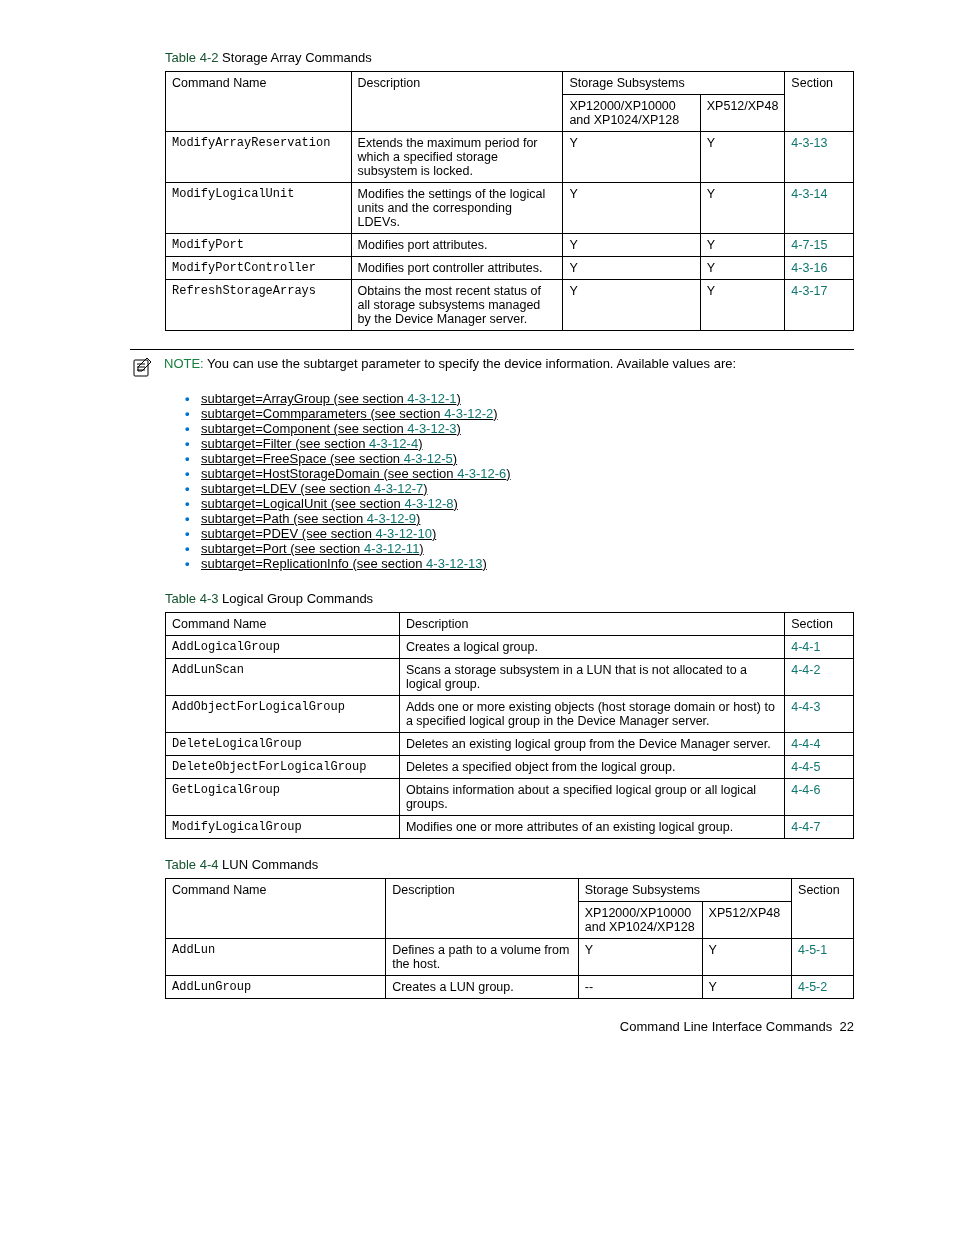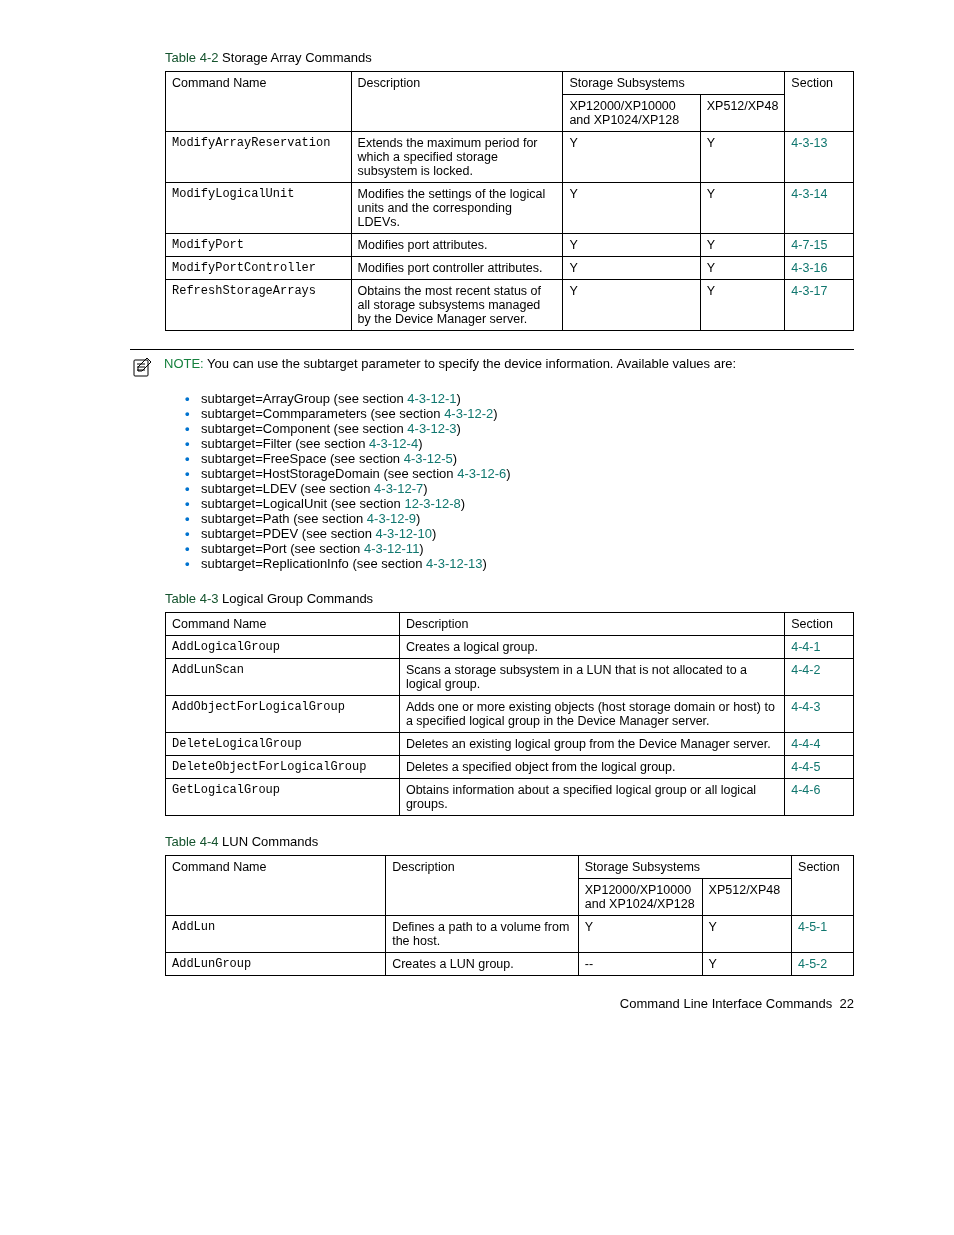--- a/index.html
+++ b/index.html
@@ -16,21 +16,21 @@
   .table-caption .tnum { color: #14532d; }
   table { border-collapse: collapse; width: calc(100% - 35px); margin-left: 35px; margin-bottom: 18px; }
   th, td { border: 1px solid #000; padding: 4px 6px; text-align: left; vertical-align: top; font-weight: normal; font-size: 12.5px; }
   .mono { font-family: "Courier New", monospace; font-size: 12px; }
   .link { color: #0f766e; }
   a.link { text-decoration: none; }
   .note-block { display: flex; gap: 10px; margin: 14px 0 10px 0; border-top: 1px solid #000; padding-top: 6px; }
   .note-icon { width: 24px; flex: none; }
   .note-body { flex: 1; }
   .note-label { color: #15803d; }
-  ul.subtargets { margin: 6px 0 20px 55px; padding: 0; list-style: none; }
+  ul.subtargets { margin: 6px 0 20px 55px; padding: 0; list-style: none; text-decoration: underline; }
   ul.subtargets li::before { content: "•"; color: #0073cf; font-weight: bold; display: inline-block; width: 16px; }
   .footer { text-align: right; margin-top: 20px; font-size: 13px; }
   .t42 col.c1 { width: 27%; } .t42 col.c2 { width: 31%; } .t42 col.c3 { width: 20%; } .t42 col.c4 { width: 12%; } .t42 col.c5 { width: 10%; }
   .t43 col.c1 { width: 34%; } .t43 col.c2 { width: 56%; } .t43 col.c3 { width: 10%; }
   .t44 col.c1 { width: 32%; } .t44 col.c2 { width: 28%; } .t44 col.c3 { width: 18%; } .t44 col.c4 { width: 13%; } .t44 col.c5 { width: 9%; }
 </style>
 </head>
 <body>
 
 <p class="table-caption">
@@ -110,21 +110,21 @@
   </div>
 </div>
 <ul class="subtargets" id="subtargets">
     <li><span>subtarget=ArrayGroup (see section </span><a href="#" class="link">4-3-12-1</a><span>)</span></li>
     <li><span>subtarget=Commparameters (see section </span><a href="#" class="link">4-3-12-2</a><span>)</span></li>
     <li><span>subtarget=Component (see section </span><a href="#" class="link">4-3-12-3</a><span>)</span></li>
     <li><span>subtarget=Filter (see section </span><a href="#" class="link">4-3-12-4</a><span>)</span></li>
     <li><span>subtarget=FreeSpace (see section </span><a href="#" class="link">4-3-12-5</a><span>)</span></li>
     <li><span>subtarget=HostStorageDomain (see section </span><a href="#" class="link">4-3-12-6</a><span>)</span></li>
     <li><span>subtarget=LDEV (see section </span><a href="#" class="link">4-3-12-7</a><span>)</span></li>
-    <li><span>subtarget=LogicalUnit (see section </span><a href="#" class="link">12-3-12-8</a><span>)</span></li>
+    <li><span>subtarget=LogicalUnit (see section </span><a href="#" class="link">4-3-12-8</a><span>)</span></li>
     <li><span>subtarget=Path (see section </span><a href="#" class="link">4-3-12-9</a><span>)</span></li>
     <li><span>subtarget=PDEV (see section </span><a href="#" class="link">4-3-12-10</a><span>)</span></li>
     <li><span>subtarget=Port (see section </span><a href="#" class="link">4-3-12-11</a><span>)</span></li>
     <li><span>subtarget=ReplicationInfo (see section </span><a href="#" class="link">4-3-12-13</a><span>)</span></li>
   </ul>
 
 <p class="table-caption">
   <span class="tnum">Table 4-3</span><span> Logical Group Commands</span>
 </p>
 <table class="t43">
@@ -163,20 +163,25 @@
       </tr>
       <tr>
         <td class="mono">DeleteObjectForLogicalGroup</td>
         <td>Deletes a specified object from the logical group.</td>
         <td><a href="#" class="link">4-4-5</a></td>
       </tr>
       <tr>
         <td class="mono">GetLogicalGroup</td>
         <td>Obtains information about a specified logical group or all logical groups.</td>
         <td><a href="#" class="link">4-4-6</a></td>
+      </tr>
+      <tr>
+        <td class="mono">ModifyLogicalGroup</td>
+        <td>Modifies one or more attributes of an existing logical group.</td>
+        <td><a href="#" class="link">4-4-7</a></td>
       </tr>
     </tbody>
 </table>
 
 <p class="table-caption">
   <span class="tnum">Table 4-4</span><span> LUN Commands</span>
 </p>
 <table class="t44">
   <colgroup>
       <col class="c1">

